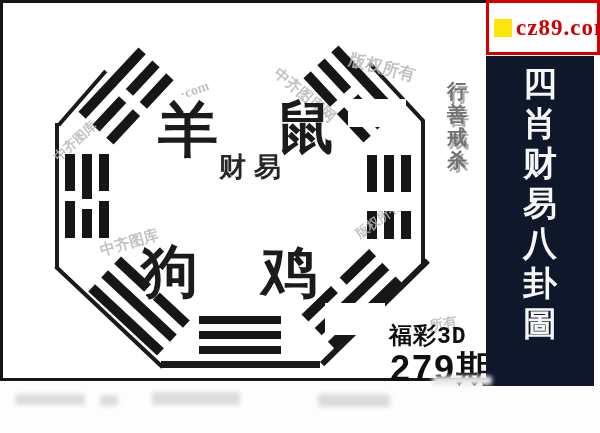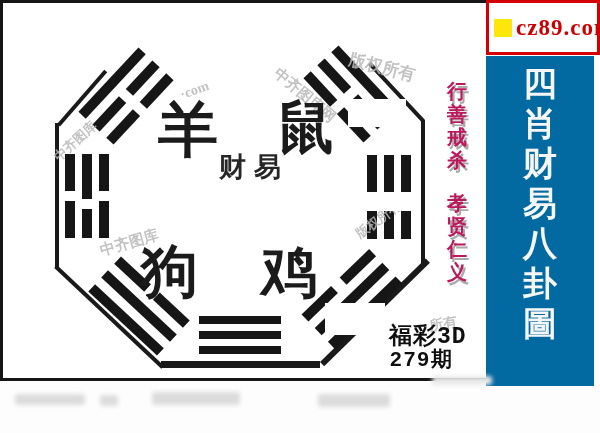--- a/index.html
+++ b/index.html
@@ -44,41 +44,41 @@
   .z-shu{left:277px;top:99px;font-size:57px;}
   .z-gou{left:141px;top:243px;font-size:57px;}
   .z-ji{left:261px;top:244px;font-size:56px;}
   
   .seal{position:absolute;left:200px;top:153px;width:100px;text-align:center;color:#262626;font-family:Liberation Mono, monospace;}
   .seal .l1{font-size:27px;font-weight:700;letter-spacing:8px;text-indent:8px;line-height:1.2;}
   .seal .l2{margin-top:4px;font-size:23px;font-weight:700;letter-spacing:3px;line-height:1.2;}
   .seal .l2 .boxed{display:inline-block;border:2px solid #262626;border-radius:6px;
                    padding:0 2px;letter-spacing:0;}
   
-  .motto{position:absolute;left:444px;width:26px;color:#be185d;font-weight:700;font-size:20px;
+  .motto{position:absolute;left:444px;width:26px;color:#737373;font-weight:700;font-size:20px;
          line-height:23px;text-align:center;word-break:break-all;
          text-shadow:2px 3px 0 rgba(125,125,125,.65);}
   .m1{top:80px;}
   .m2{top:192px;}
   
-  .banner{position:absolute;left:486px;top:56px;width:108px;height:330px;background:#0369a1;}
+  .banner{position:absolute;left:486px;top:56px;width:108px;height:330px;background:#0f172a;}
   .banner .v-title{position:absolute;left:50%;top:8px;transform:translateX(-50%);width:40px;
                    color:#f6f6f6;font-weight:700;font-size:34px;line-height:40px;
                    text-align:center;word-break:break-all;}
   
   .badge{position:absolute;left:486px;top:0;width:114px;height:55px;box-sizing:border-box;
          background:#ffffff;border:3px solid #d40000;display:flex;align-items:center;
          padding-left:5px;gap:4px;}
   .badge .sq{width:18px;height:18px;background:#ffe60a;flex:0 0 auto;}
   .badge .site{color:#cc0000;font-weight:700;font-size:23px;letter-spacing:1px;
                font-family:"Liberation Serif", serif;white-space:nowrap;}
   
   .issue-game{position:absolute;left:389px;top:320px;font-size:23px;font-weight:800;
               letter-spacing:1px;color:#0f0f0f;font-family:Liberation Mono, monospace;}
-  .issue-period{position:absolute;left:390px;top:345px;font-size:21px;font-weight:800;
+  .issue-period{position:absolute;left:390px;top:345px;font-size:36px;font-weight:800;
               letter-spacing:2px;color:#0f0f0f;font-family:"Liberation Sans", sans-serif;}
   
   .wm{position:absolute;color:#b8b8b8;font-weight:700;transform-origin:0 0;white-space:nowrap;
       opacity:.85;}
   .censor{position:absolute;background:#ffffff;}
   .smudge{position:absolute;background:#dcdcdc;filter:blur(2px);border-radius:3px;}
 </style>
 </head>
 <body>
 
@@ -181,21 +181,20 @@
   <div class="zodiac z-yang">羊</div>
   <div class="zodiac z-shu">鼠</div>
   <div class="zodiac z-gou">狗</div>
   <div class="zodiac z-ji">鸡</div>
 
   <div class="seal">
     <div class="l1">财易</div>
   </div>
 
   <div class="motto m1">行善戒杀</div>
-  <div class="motto m2">孝贤仁义</div>
 
   <div class="issue-game">福彩3D</div>
   <div class="issue-period">279期</div>
 
   <div class="banner">
     <div class="v-title">四肖财易八卦圖</div>
   </div>
 
   <div class="badge">
     <span class="sq"></span>

